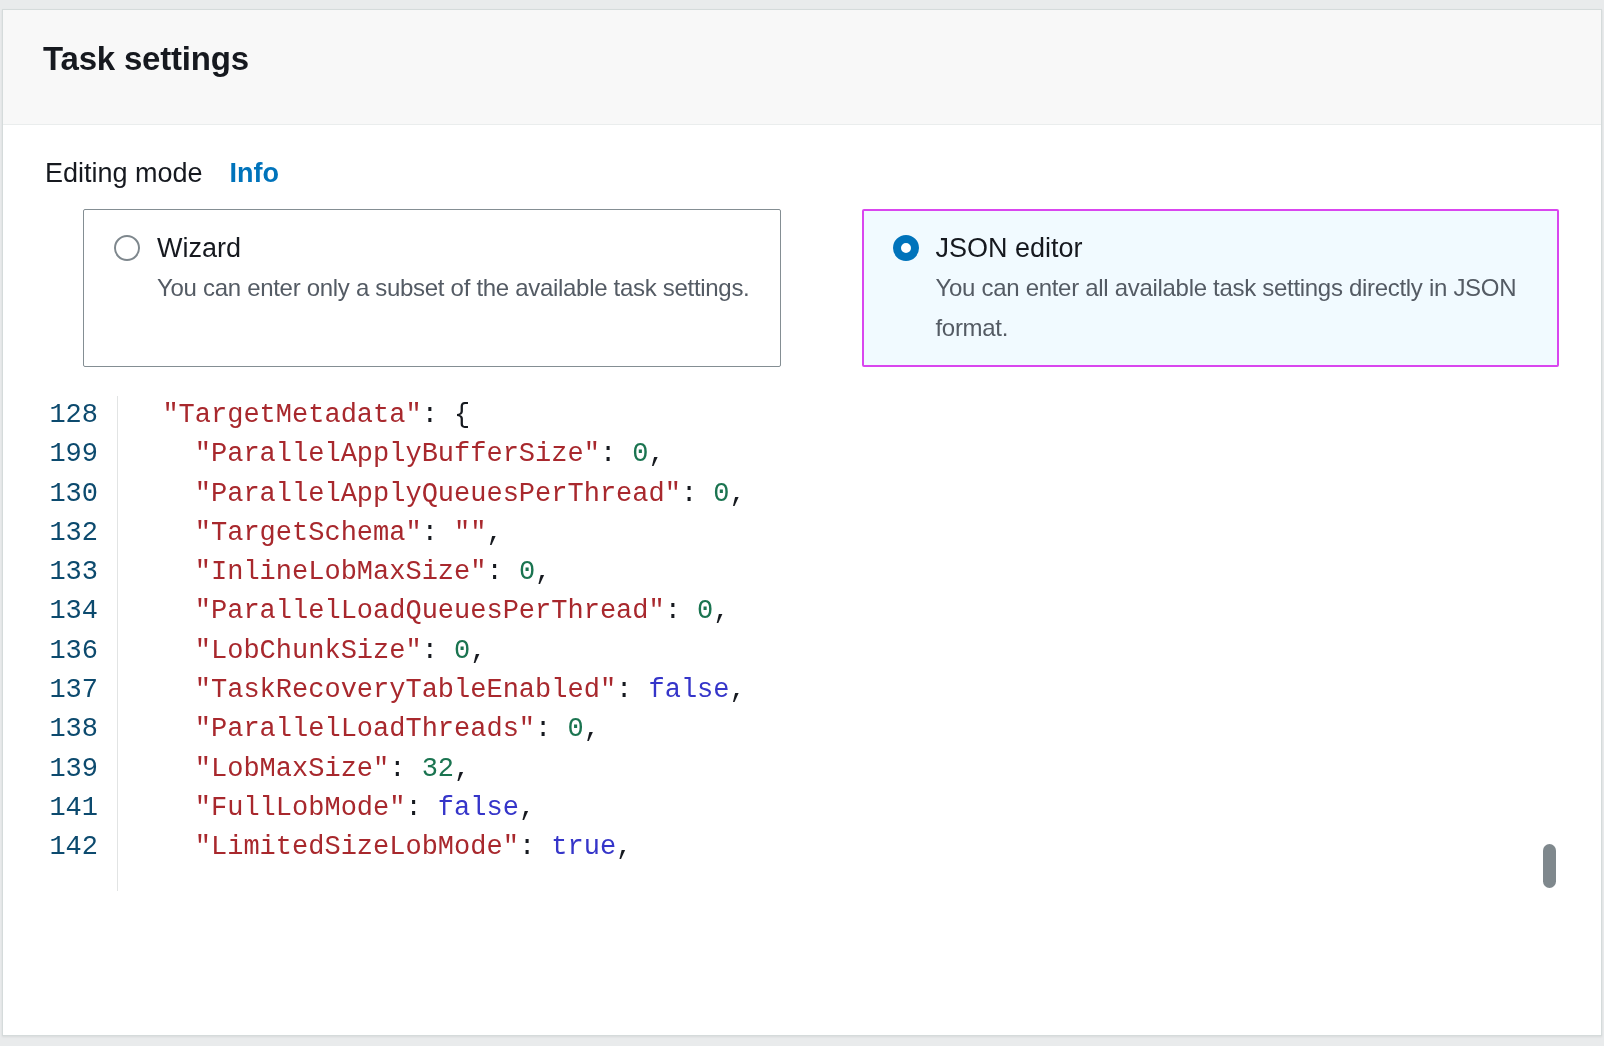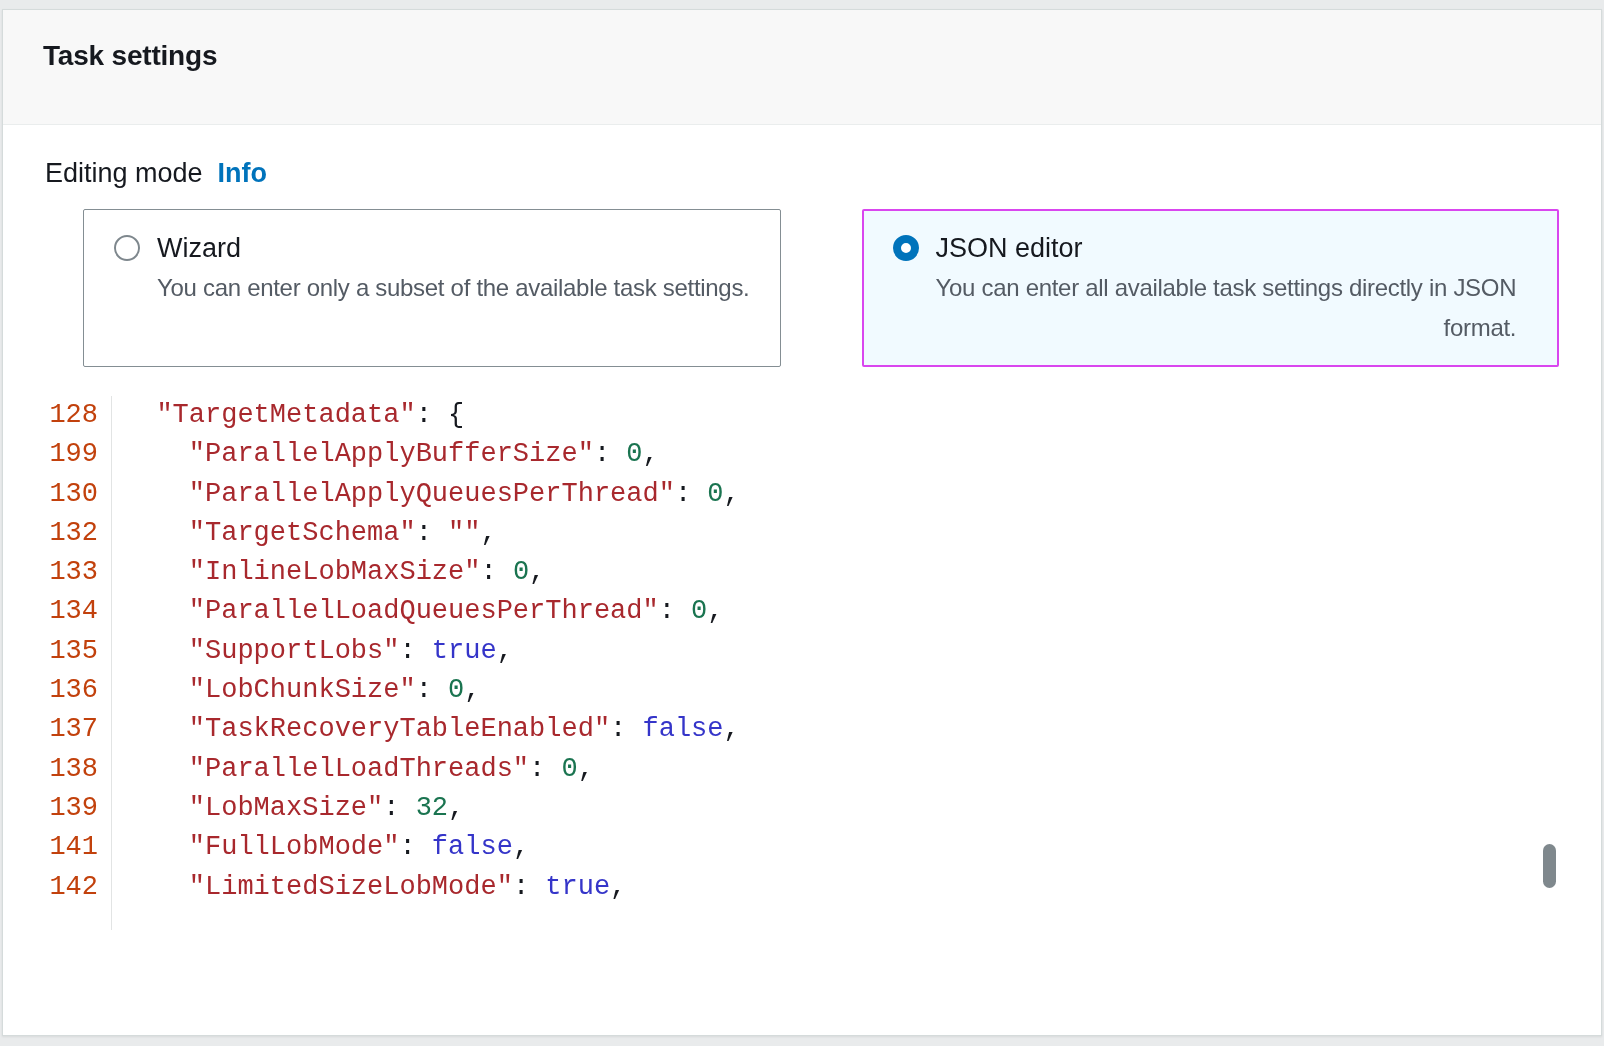--- a/index.html
+++ b/index.html
@@ -18,34 +18,34 @@
   }
   .panel-header{
     background:#f8f8f8;
     border-bottom:1px solid #eaeded;
     padding:30px 40px 28px 40px;
     height:115px;
     box-sizing:border-box;
   }
   .panel-title{
     margin:0;
-    font-size:28px;
+    font-size:33px;
     font-weight:700;
     color:#16191f;
     letter-spacing:-0.2px;
   }
   .content{padding:0 42px 0 42px;}
   .field-label-row{
     padding-top:30px;
     font-size:27px;
     color:#16191f;
     line-height:36px;
   }
   .info-link{
-    margin-left:15px;
+    margin-left:27px;
     color:#0073bb;
     font-weight:700;
     text-decoration:none;
     cursor:pointer;
   }
   .tiles{
     display:flex;
     gap:43px;
     margin-top:18px;
   }
@@ -85,43 +85,42 @@
     color:#16191f;
     line-height:36px;
   }
   .tile-desc{
     font-size:24px;
     letter-spacing:-0.3px;
     color:#545b64;
     line-height:40px;
     margin-top:2px;
     white-space:pre-line;
-    text-align:right;
   }
   
   .editor{
     position:relative;
     margin-top:29px;
     font-family:"Liberation Mono","DejaVu Sans Mono",monospace;
     font-size:27px;
   }
   .code-row{
     display:flex;
     line-height:39.3px;
     height:39.3px;
     white-space:pre;
   }
   .code-row.stub{height:23px;}
   .ln{
     flex:0 0 53px;
     width:53px;
     text-align:right;
-    padding-right:13px;
+    padding-right:19px;
     border-right:1px solid #e2e4e4;
-    color:#c2410c;
+    color:#0c4a6e;
   }
   .code{padding-left:12px;color:#16191f;}
   .tok-str{color:#a8282d;}
   .tok-num{color:#1a7450;}
   .tok-bool{color:#3535c9;}
   .tok-punct{color:#16191f;}
   .hl{background:#cf9d9a;padding:1px 3px;margin:-1px -3px;}
   .scroll-thumb{
     position:absolute;
     right:3px;
@@ -165,21 +164,20 @@
     </div>
 
     <div class="editor">
       <div id="code-lines">
           <div class="code-row"><span class="ln">128</span><span class="code">  <span><span class="tok-str">"TargetMetadata"</span><span class="tok-punct">: </span><span class="tok-punct">{</span></span></span></div>
           <div class="code-row"><span class="ln">199</span><span class="code">    <span><span class="tok-str">"ParallelApplyBufferSize"</span><span class="tok-punct">: </span><span class="tok-num">0</span><span class="tok-punct">,</span></span></span></div>
           <div class="code-row"><span class="ln">130</span><span class="code">    <span><span class="tok-str">"ParallelApplyQueuesPerThread"</span><span class="tok-punct">: </span><span class="tok-num">0</span><span class="tok-punct">,</span></span></span></div>
           <div class="code-row"><span class="ln">132</span><span class="code">    <span><span class="tok-str">"TargetSchema"</span><span class="tok-punct">: </span><span class="tok-str">""</span><span class="tok-punct">,</span></span></span></div>
           <div class="code-row"><span class="ln">133</span><span class="code">    <span><span class="tok-str">"InlineLobMaxSize"</span><span class="tok-punct">: </span><span class="tok-num">0</span><span class="tok-punct">,</span></span></span></div>
           <div class="code-row"><span class="ln">134</span><span class="code">    <span><span class="tok-str">"ParallelLoadQueuesPerThread"</span><span class="tok-punct">: </span><span class="tok-num">0</span><span class="tok-punct">,</span></span></span></div>
-          <div class="code-row"><span class="ln">135</span><span class="code">    <span><span class="tok-str">"SupportLobs"</span><span class="tok-punct">: </span><span class="tok-bool">true</span><span class="tok-punct">,</span></span></span></div>
           <div class="code-row"><span class="ln">136</span><span class="code">    <span><span class="tok-str">"LobChunkSize"</span><span class="tok-punct">: </span><span class="tok-num">0</span><span class="tok-punct">,</span></span></span></div>
           <div class="code-row"><span class="ln">137</span><span class="code">    <span><span class="tok-str">"TaskRecoveryTableEnabled"</span><span class="tok-punct">: </span><span class="tok-bool">false</span><span class="tok-punct">,</span></span></span></div>
           <div class="code-row"><span class="ln">138</span><span class="code">    <span><span class="tok-str">"ParallelLoadThreads"</span><span class="tok-punct">: </span><span class="tok-num">0</span><span class="tok-punct">,</span></span></span></div>
           <div class="code-row"><span class="ln">139</span><span class="code">    <span><span class="tok-str">"LobMaxSize"</span><span class="tok-punct">: </span><span class="tok-num">32</span><span class="tok-punct">,</span></span></span></div>
           <div class="code-row"><span class="ln">141</span><span class="code">    <span><span class="tok-str">"FullLobMode"</span><span class="tok-punct">: </span><span class="tok-bool">false</span><span class="tok-punct">,</span></span></span></div>
           <div class="code-row"><span class="ln">142</span><span class="code">    <span><span class="tok-str">"LimitedSizeLobMode"</span><span class="tok-punct">: </span><span class="tok-bool">true</span><span class="tok-punct">,</span></span></span></div>
           <div class="code-row stub"><span class="ln"></span></div>
         </div>
       <div class="scroll-thumb"></div>
     </div>

